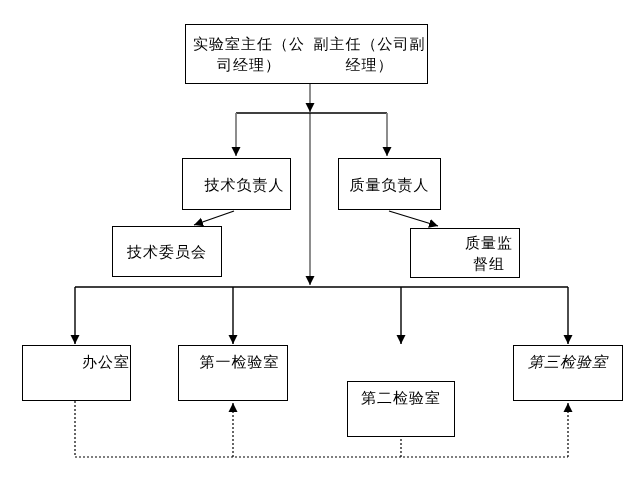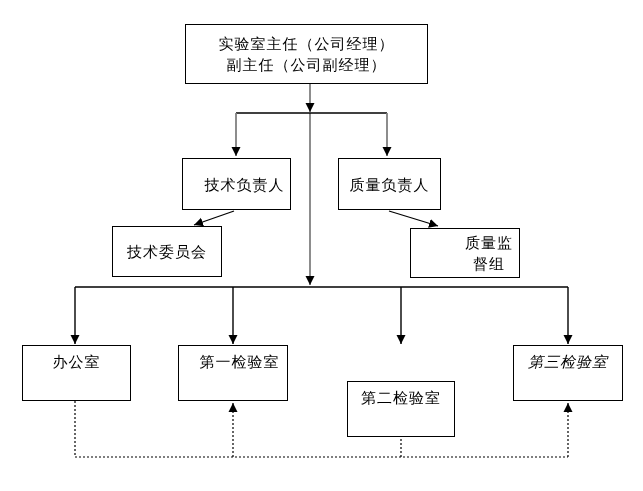--- a/index.html
+++ b/index.html
@@ -34,21 +34,21 @@
     align-items: center;
     justify-content: center;
     text-align: center;
     letter-spacing: 1px;
   }
   .node.top-align {
     align-items: flex-start;
     padding-top: 5px;
   }
   .root-box {
-    flex-direction: column;
+    flex-direction: row;
   }
 </style>
 </head>
 <body>
 
 <div class="stage">
 
   <svg class="connectors" width="643" height="491" viewBox="0 0 643 491" xmlns="http://www.w3.org/2000/svg">
     <defs>
       <marker id="arrow" viewBox="0 0 10 10" refX="10" refY="5" markerUnits="userSpaceOnUse" markerWidth="9" markerHeight="10" orient="auto">
@@ -94,21 +94,21 @@
     <span>质量负责人</span>
   </div>
 
   <div class="node" style="left:112px; top:226px; width:110px; height:51px;">
     <span>技术委员会</span>
   </div>
   <div class="node" style="left:410px; top:228px; width:110px; height:50px;padding-left:48px;">
     <span>质量监督组</span>
   </div>
 
-  <div class="node top-align" style="left:22px; top:345px; width:109px; height:56px;">
+  <div class="node top-align" style="left:22px; top:345px; width:109px; height:56px;justify-content:flex-end;">
     <span>办公室</span>
   </div>
   <div class="node top-align" style="left:178px; top:345px; width:110px; height:56px;padding-left:13px;">
     <span>第一检验室</span>
   </div>
   <div class="node top-align" style="left:347px; top:345px; width:108px; height:56px;margin-top:36px;">
     <span>第二检验室</span>
   </div>
   <div class="node top-align" style="left:513px; top:345px; width:110px; height:56px;font-style:italic;">
     <span>第三检验室</span>

